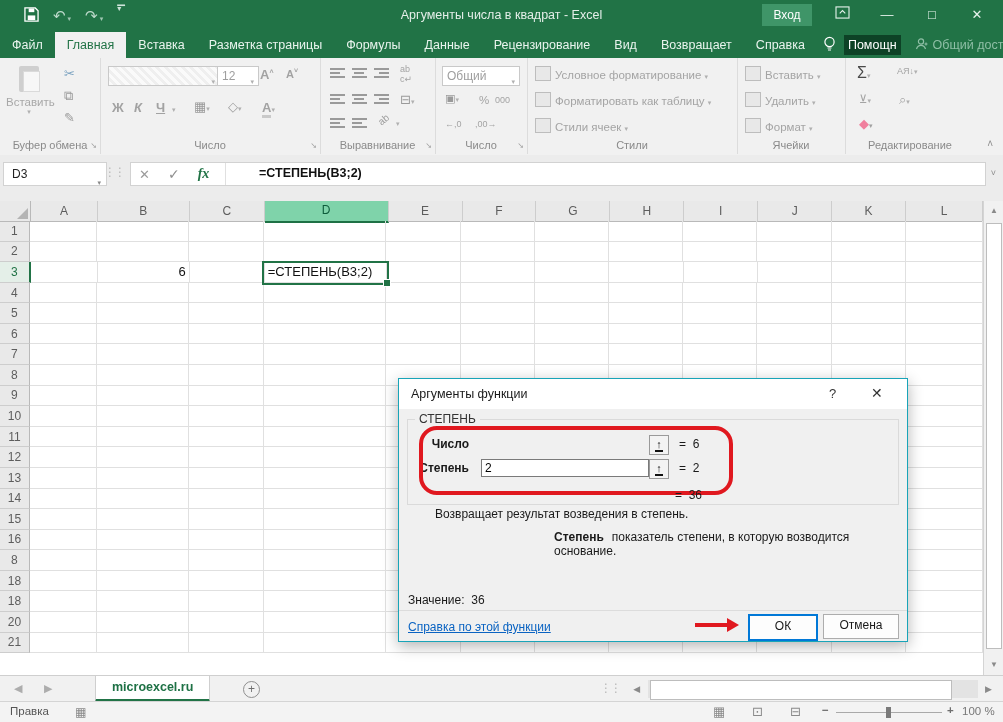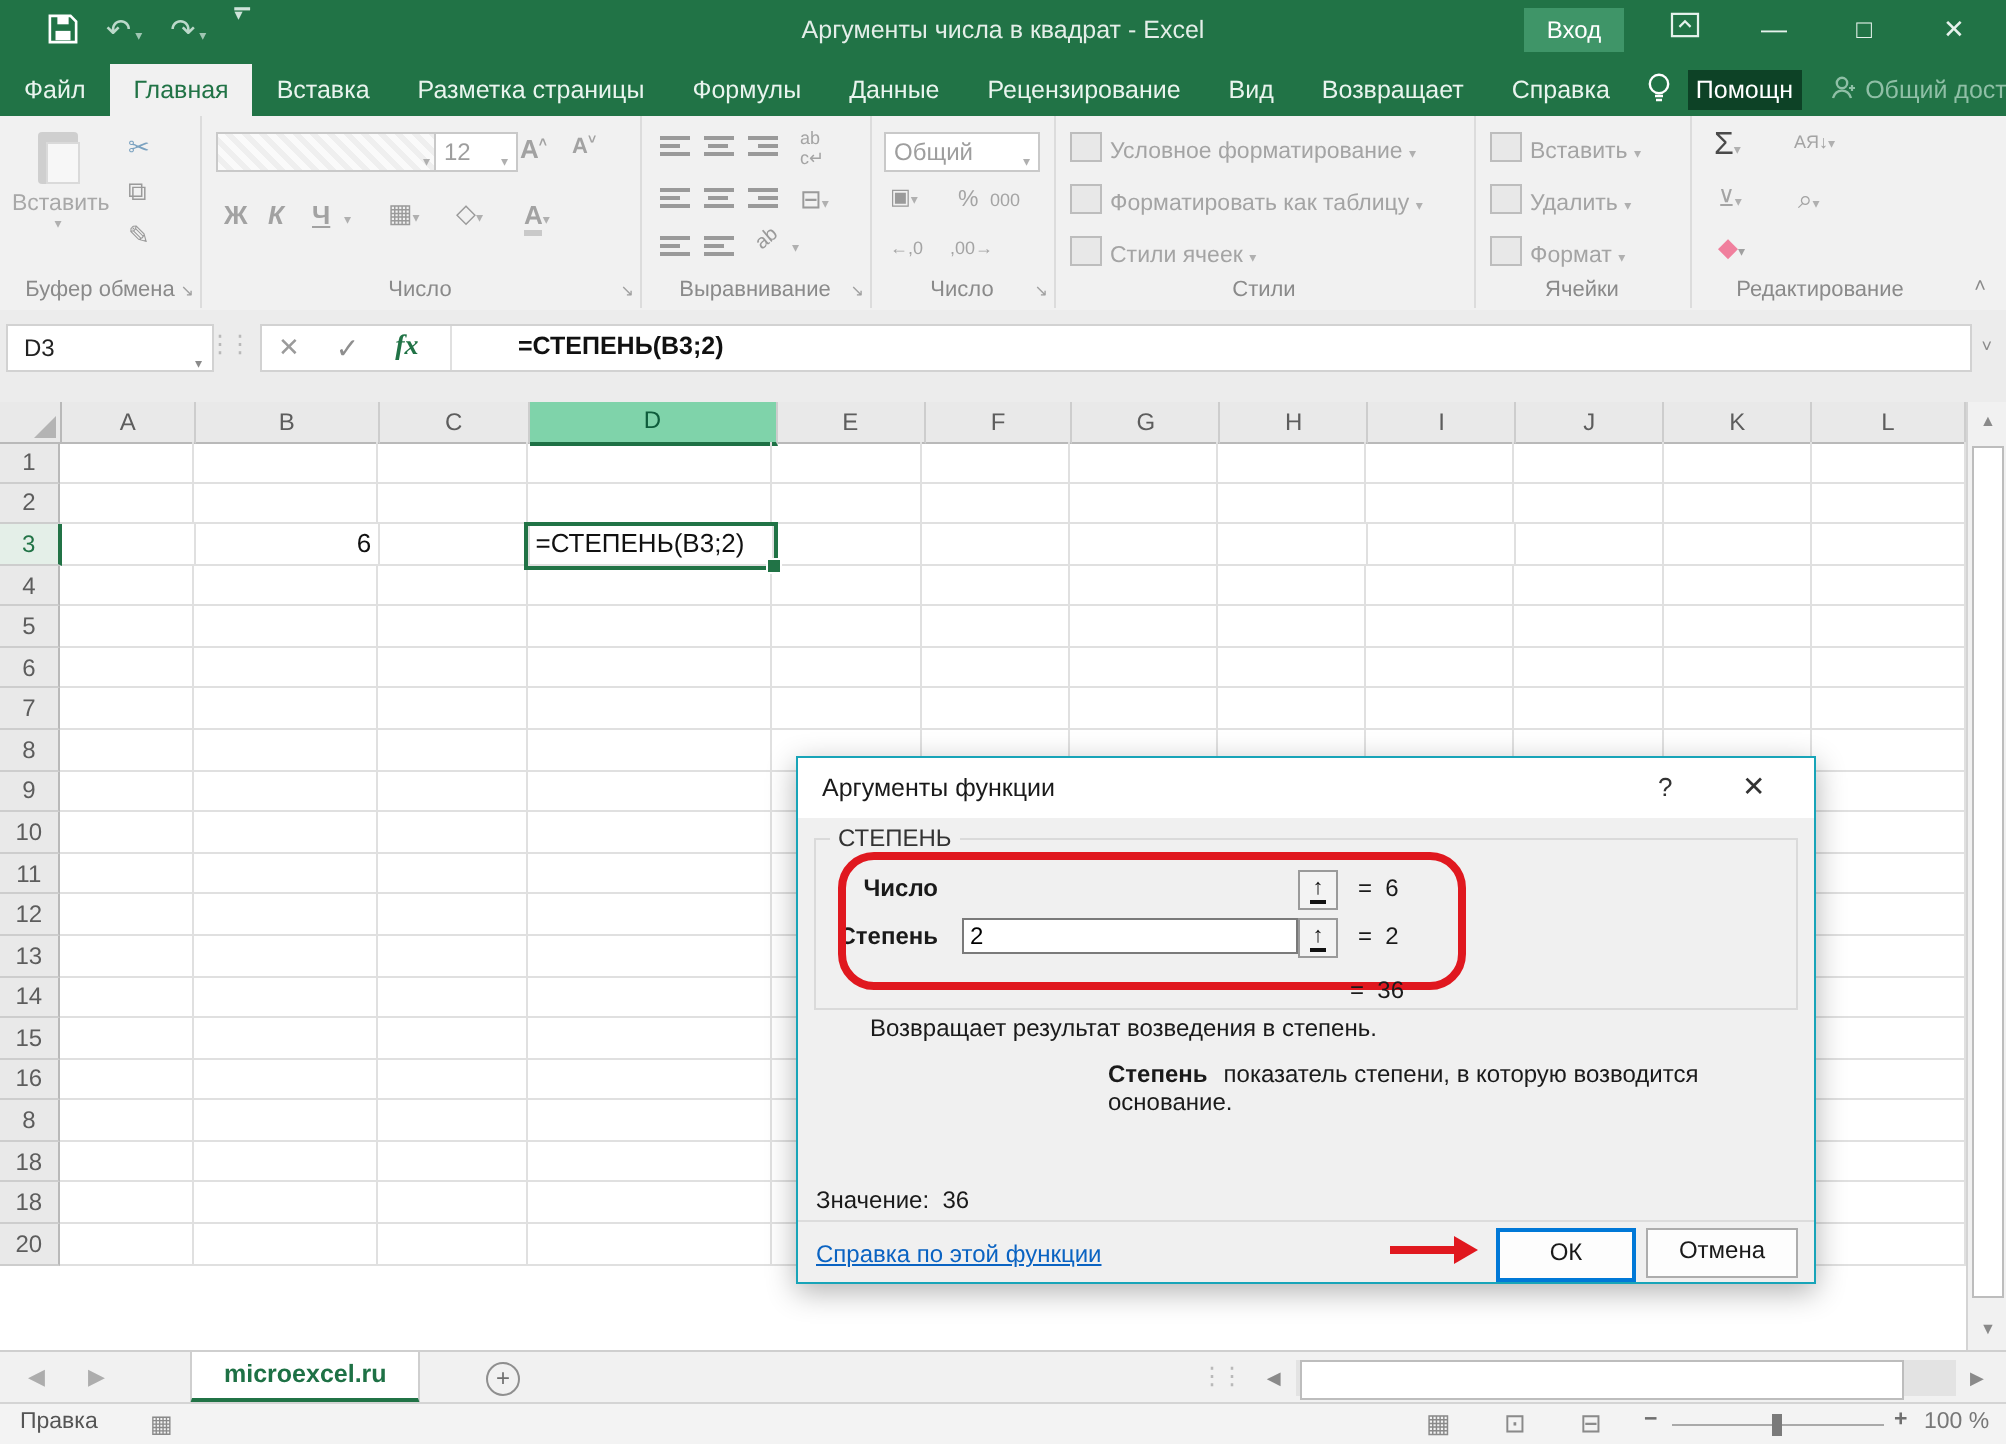--- a/index.html
+++ b/index.html
@@ -599,20 +599,35 @@
         <div class="cell" style="width: 120px;"></div>
         <div class="cell" style="width: 70px;"></div>
         <div class="cell" style="width: 70px;"></div>
         <div class="cell" style="width: 70px;"></div>
         <div class="cell" style="width: 70px;"></div>
         <div class="cell" style="width: 70px;"></div>
         <div class="cell" style="width: 70px;"></div>
         <div class="cell" style="width: 70px;"></div>
         <div class="cell" style="width: 73px;"></div>
       </div>
+      <div class="grow">
+        <div class="rhead">21</div>
+        <div class="cell" style="width: 63px;"></div>
+        <div class="cell" style="width: 88px;"></div>
+        <div class="cell" style="width: 71px;"></div>
+        <div class="cell" style="width: 120px;"></div>
+        <div class="cell" style="width: 70px;"></div>
+        <div class="cell" style="width: 70px;"></div>
+        <div class="cell" style="width: 70px;"></div>
+        <div class="cell" style="width: 70px;"></div>
+        <div class="cell" style="width: 70px;"></div>
+        <div class="cell" style="width: 70px;"></div>
+        <div class="cell" style="width: 70px;"></div>
+        <div class="cell" style="width: 73px;"></div>
+      </div>
       <div id="sel-box" style="left: 262px; top: 60.18px; width: 123px; height: 19.59px;">
         <div class="handle"></div>
       </div>
     </div>
   <div id="vscroll">
     <div class="btn">▲</div>
     <div class="thumb"></div>
     <div class="btn down">▼</div>
   </div>
 

